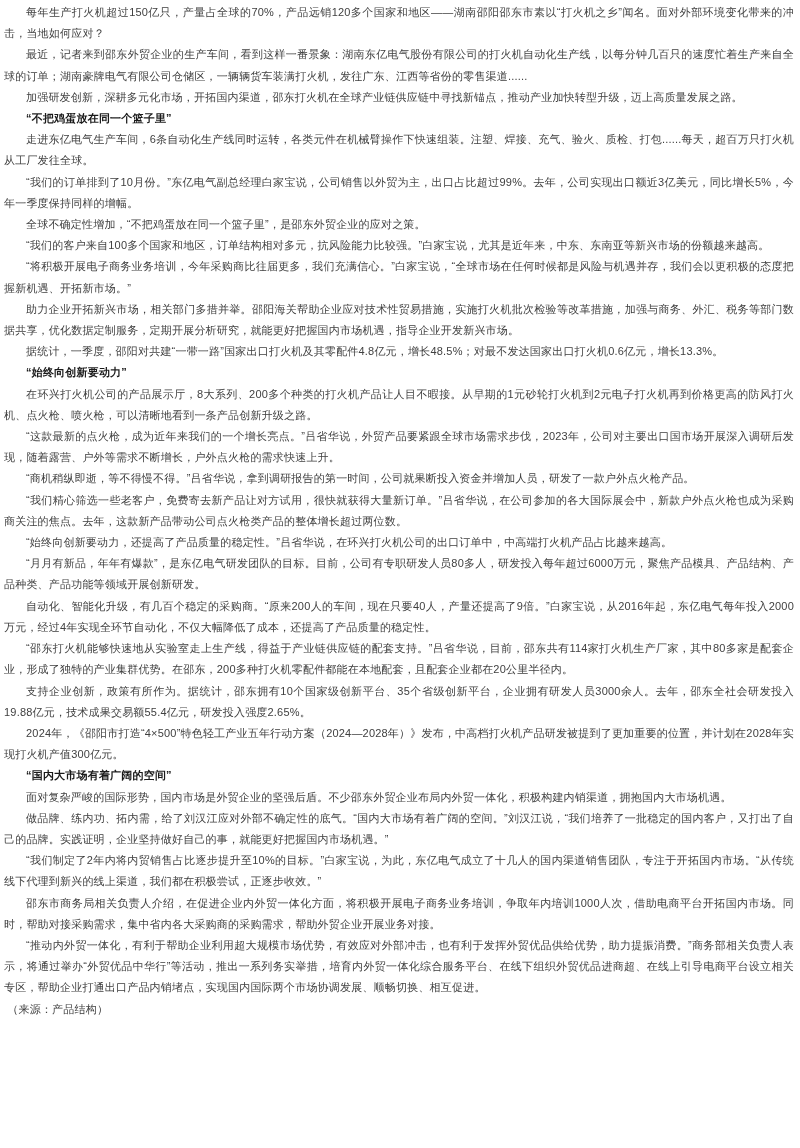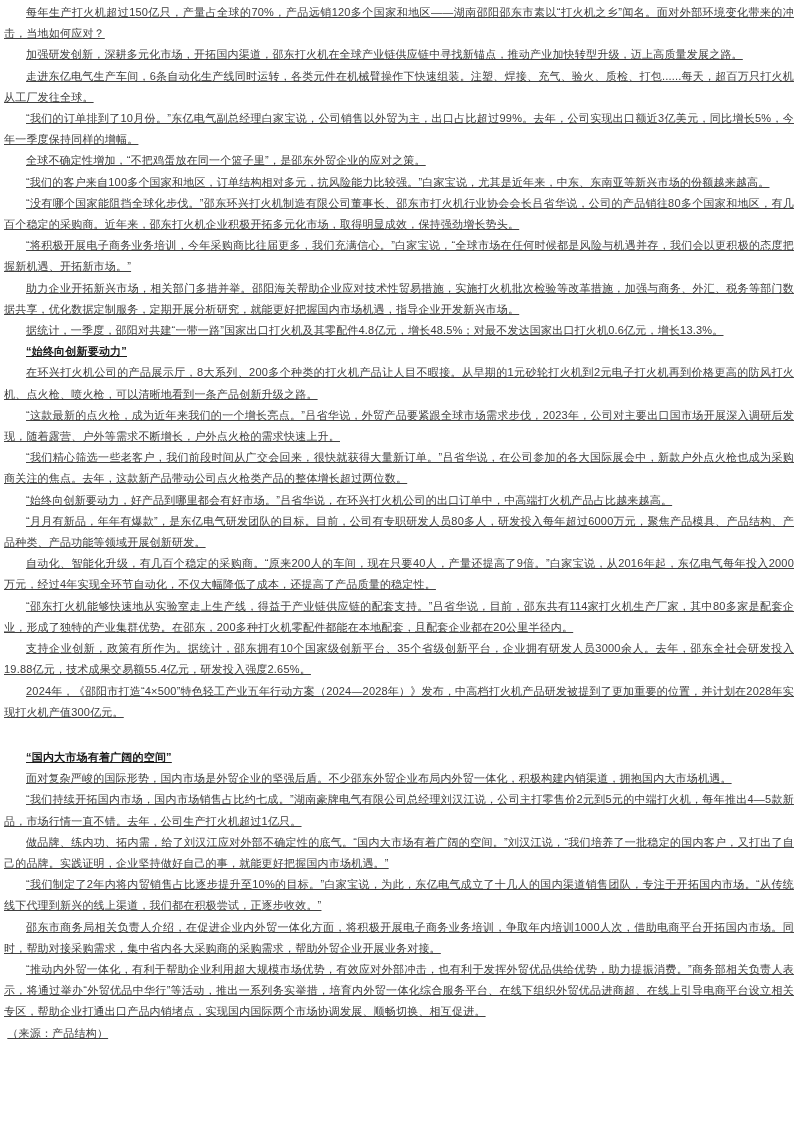--- a/index.html
+++ b/index.html
@@ -15,57 +15,57 @@
     font-size: 11px;
     line-height: 21.2px;
     color: #404040;
     text-align: justify;
     letter-spacing: 0.2px;
   }
   p.block {
     margin: 0;
     padding: 0;
     text-indent: 2em;
-    text-decoration: underline;
   }
   p.heading {
     font-weight: bold;
     color: #1a1a1a;
   }
   p.source {
     text-indent: 0.3em;
   }
 </style>
 </head>
 <body style="background: rgb(255, 255, 255);">
 
 <main class="article">
   <div id="article-content" style="color: rgb(64, 64, 64);">
       <p class="block body">每年生产打火机超过150亿只，产量占全球的70%，产品远销120多个国家和地区——湖南邵阳邵东市素以“打火机之乡”闻名。面对外部环境变化带来的冲击，当地如何应对？</p>
+      <p class="block body">最近，记者来到邵东外贸企业的生产车间，看到这样一番景象：湖南东亿电气股份有限公司的打火机自动化生产线，以每分钟几百只的速度忙着生产来自全球的订单；湖南豪牌电气有限公司仓储区，一辆辆货车装满打火机，发往广东、江西等省份的零售渠道......</p>
       <p class="block body">加强研发创新，深耕多元化市场，开拓国内渠道，邵东打火机在全球产业链供应链中寻找新锚点，推动产业加快转型升级，迈上高质量发展之路。</p>
+      <p class="block heading" style="color: rgb(26, 26, 26);">“不把鸡蛋放在同一个篮子里”</p>
       <p class="block body">走进东亿电气生产车间，6条自动化生产线同时运转，各类元件在机械臂操作下快速组装。注塑、焊接、充气、验火、质检、打包......每天，超百万只打火机从工厂发往全球。</p>
       <p class="block body">“我们的订单排到了10月份。”东亿电气副总经理白家宝说，公司销售以外贸为主，出口占比超过99%。去年，公司实现出口额近3亿美元，同比增长5%，今年一季度保持同样的增幅。</p>
       <p class="block body">全球不确定性增加，“不把鸡蛋放在同一个篮子里”，是邵东外贸企业的应对之策。</p>
       <p class="block body">“我们的客户来自100多个国家和地区，订单结构相对多元，抗风险能力比较强。”白家宝说，尤其是近年来，中东、东南亚等新兴市场的份额越来越高。</p>
-      <p class="block body">“没有哪个国家能阻挡全球化步伐。”邵东环兴打火机制造有限公司董事长、邵东市打火机行业协会会长吕省华说，公司的产品销往80多个国家和地区，有几百个稳定的采购商。近年来，邵东打火机企业积极开拓多元化市场，取得明显成效，保持强劲增长势头。</p>
       <p class="block body">“将积极开展电子商务业务培训，今年采购商比往届更多，我们充满信心。”白家宝说，“全球市场在任何时候都是风险与机遇并存，我们会以更积极的态度把握新机遇、开拓新市场。”</p>
       <p class="block body">助力企业开拓新兴市场，相关部门多措并举。邵阳海关帮助企业应对技术性贸易措施，实施打火机批次检验等改革措施，加强与商务、外汇、税务等部门数据共享，优化数据定制服务，定期开展分析研究，就能更好把握国内市场机遇，指导企业开发新兴市场。</p>
       <p class="block body">据统计，一季度，邵阳对共建“一带一路”国家出口打火机及其零配件4.8亿元，增长48.5%；对最不发达国家出口打火机0.6亿元，增长13.3%。</p>
       <p class="block heading" style="color: rgb(26, 26, 26);">“始终向创新要动力”</p>
       <p class="block body">在环兴打火机公司的产品展示厅，8大系列、200多个种类的打火机产品让人目不暇接。从早期的1元砂轮打火机到2元电子打火机再到价格更高的防风打火机、点火枪、喷火枪，可以清晰地看到一条产品创新升级之路。</p>
       <p class="block body">“这款最新的点火枪，成为近年来我们的一个增长亮点。”吕省华说，外贸产品要紧跟全球市场需求步伐，2023年，公司对主要出口国市场开展深入调研后发现，随着露营、户外等需求不断增长，户外点火枪的需求快速上升。</p>
-      <p class="block body">“我们精心筛选一些老客户，我们前段时间从广交会回来，很快就获得大量新订单。”吕省华说，在公司参加的各大国际展会中，新款户外点火枪也成为采购商关注的焦点。去年，这款新产品带动公司点火枪类产品的整体增长超过两位数。</p>
-      <p class="block body">“始终向创新要动力，好产品到哪里都会有好市场。”吕省华说，在环兴打火机公司的出口订单中，中高端打火机产品占比越来越高。</p>
+      <p class="block body">“商机稍纵即逝，等不得慢不得。”吕省华说，拿到调研报告的第一时间，公司就果断投入资金并增加人员，研发了一款户外点火枪产品。</p>
+      <p class="block body">“我们精心筛选一些老客户，免费寄去新产品让对方试用，很快就获得大量新订单。”吕省华说，在公司参加的各大国际展会中，新款户外点火枪也成为采购商关注的焦点。去年，这款新产品带动公司点火枪类产品的整体增长超过两位数。</p>
+      <p class="block body">“始终向创新要动力，还提高了产品质量的稳定性。”吕省华说，在环兴打火机公司的出口订单中，中高端打火机产品占比越来越高。</p>
       <p class="block body">“月月有新品，年年有爆款”，是东亿电气研发团队的目标。目前，公司有专职研发人员80多人，研发投入每年超过6000万元，聚焦产品模具、产品结构、产品种类、产品功能等领域开展创新研发。</p>
       <p class="block body">自动化、智能化升级，有几百个稳定的采购商。“原来200人的车间，现在只要40人，产量还提高了9倍。”白家宝说，从2016年起，东亿电气每年投入2000万元，经过4年实现全环节自动化，不仅大幅降低了成本，还提高了产品质量的稳定性。</p>
       <p class="block body">“邵东打火机能够快速地从实验室走上生产线，得益于产业链供应链的配套支持。”吕省华说，目前，邵东共有114家打火机生产厂家，其中80多家是配套企业，形成了独特的产业集群优势。在邵东，200多种打火机零配件都能在本地配套，且配套企业都在20公里半径内。</p>
       <p class="block body">支持企业创新，政策有所作为。据统计，邵东拥有10个国家级创新平台、35个省级创新平台，企业拥有研发人员3000余人。去年，邵东全社会研发投入19.88亿元，技术成果交易额55.4亿元，研发投入强度2.65%。</p>
       <p class="block body">2024年，《邵阳市打造“4×500”特色轻工产业五年行动方案（2024—2028年）》发布，中高档打火机产品研发被提到了更加重要的位置，并计划在2028年实现打火机产值300亿元。</p>
-      <p class="block heading" style="color: rgb(26, 26, 26); margin-top: 24px;">“国内大市场有着广阔的空间”</p>
+      <p class="block heading" style="color: rgb(26, 26, 26);">“国内大市场有着广阔的空间”</p>
       <p class="block body">面对复杂严峻的国际形势，国内市场是外贸企业的坚强后盾。不少邵东外贸企业布局内外贸一体化，积极构建内销渠道，拥抱国内大市场机遇。</p>
-      <p class="block body">“我们持续开拓国内市场，国内市场销售占比约七成。”湖南豪牌电气有限公司总经理刘汉江说，公司主打零售价2元到5元的中端打火机，每年推出4—5款新品，市场行情一直不错。去年，公司生产打火机超过1亿只。</p>
       <p class="block body">做品牌、练内功、拓内需，给了刘汉江应对外部不确定性的底气。“国内大市场有着广阔的空间。”刘汉江说，“我们培养了一批稳定的国内客户，又打出了自己的品牌。实践证明，企业坚持做好自己的事，就能更好把握国内市场机遇。”</p>
       <p class="block body">“我们制定了2年内将内贸销售占比逐步提升至10%的目标。”白家宝说，为此，东亿电气成立了十几人的国内渠道销售团队，专注于开拓国内市场。“从传统线下代理到新兴的线上渠道，我们都在积极尝试，正逐步收效。”</p>
       <p class="block body">邵东市商务局相关负责人介绍，在促进企业内外贸一体化方面，将积极开展电子商务业务培训，争取年内培训1000人次，借助电商平台开拓国内市场。同时，帮助对接采购需求，集中省内各大采购商的采购需求，帮助外贸企业开展业务对接。</p>
       <p class="block body">“推动内外贸一体化，有利于帮助企业利用超大规模市场优势，有效应对外部冲击，也有利于发挥外贸优品供给优势，助力提振消费。”商务部相关负责人表示，将通过举办“外贸优品中华行”等活动，推出一系列务实举措，培育内外贸一体化综合服务平台、在线下组织外贸优品进商超、在线上引导电商平台设立相关专区，帮助企业打通出口产品内销堵点，实现国内国际两个市场协调发展、顺畅切换、相互促进。</p>
       <p class="block source">（来源：产品结构）</p>
     </div>
 </main>
 
 </body></html>

